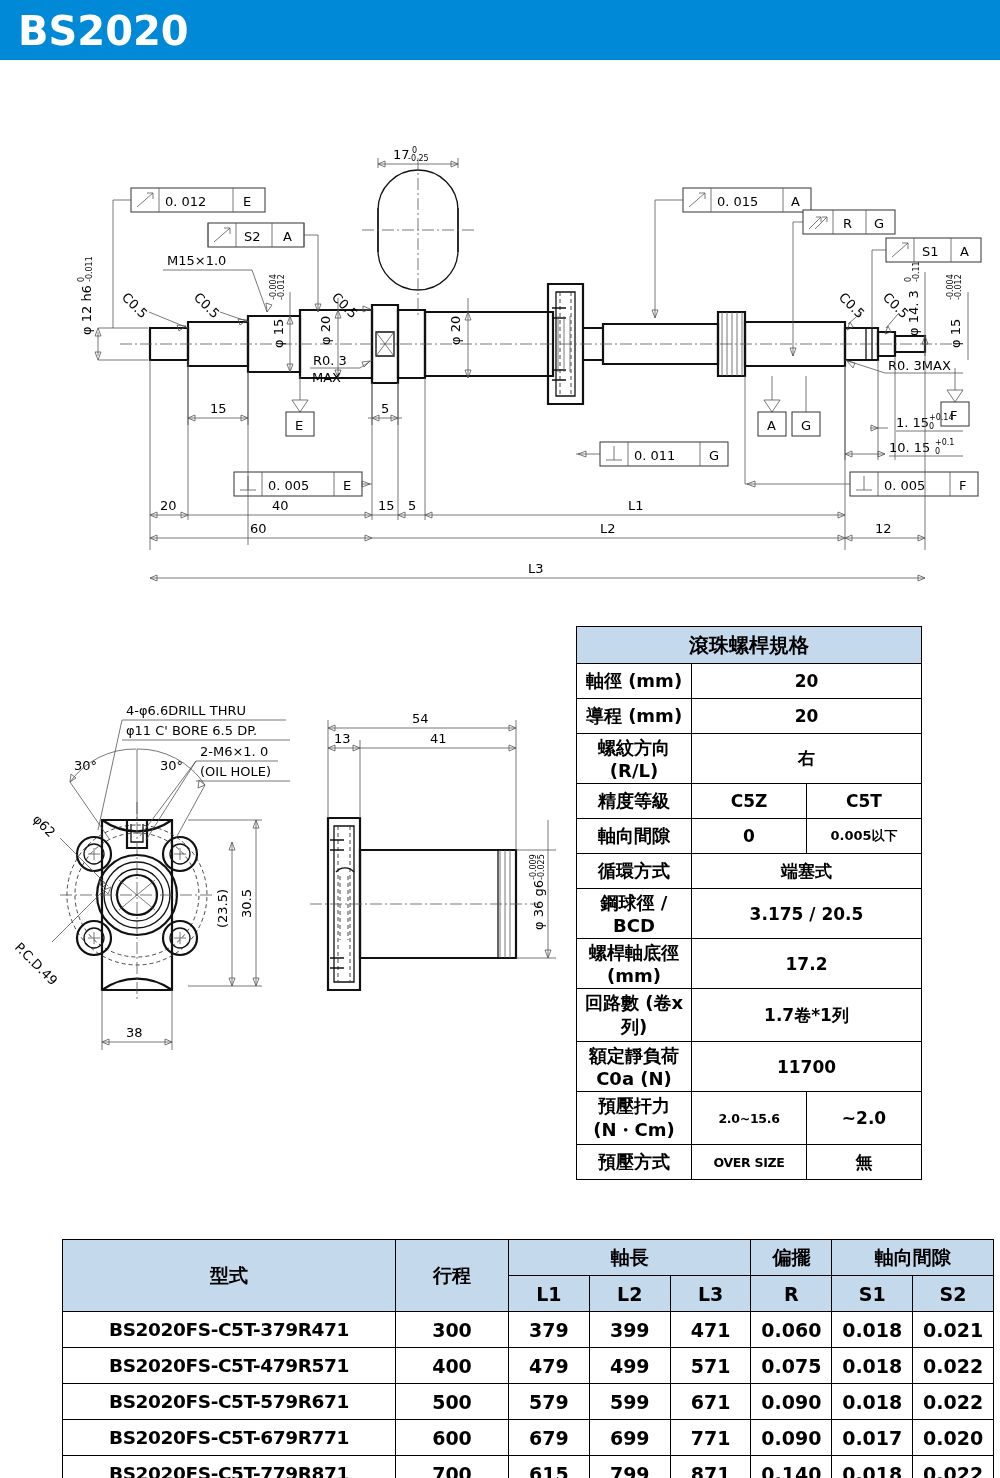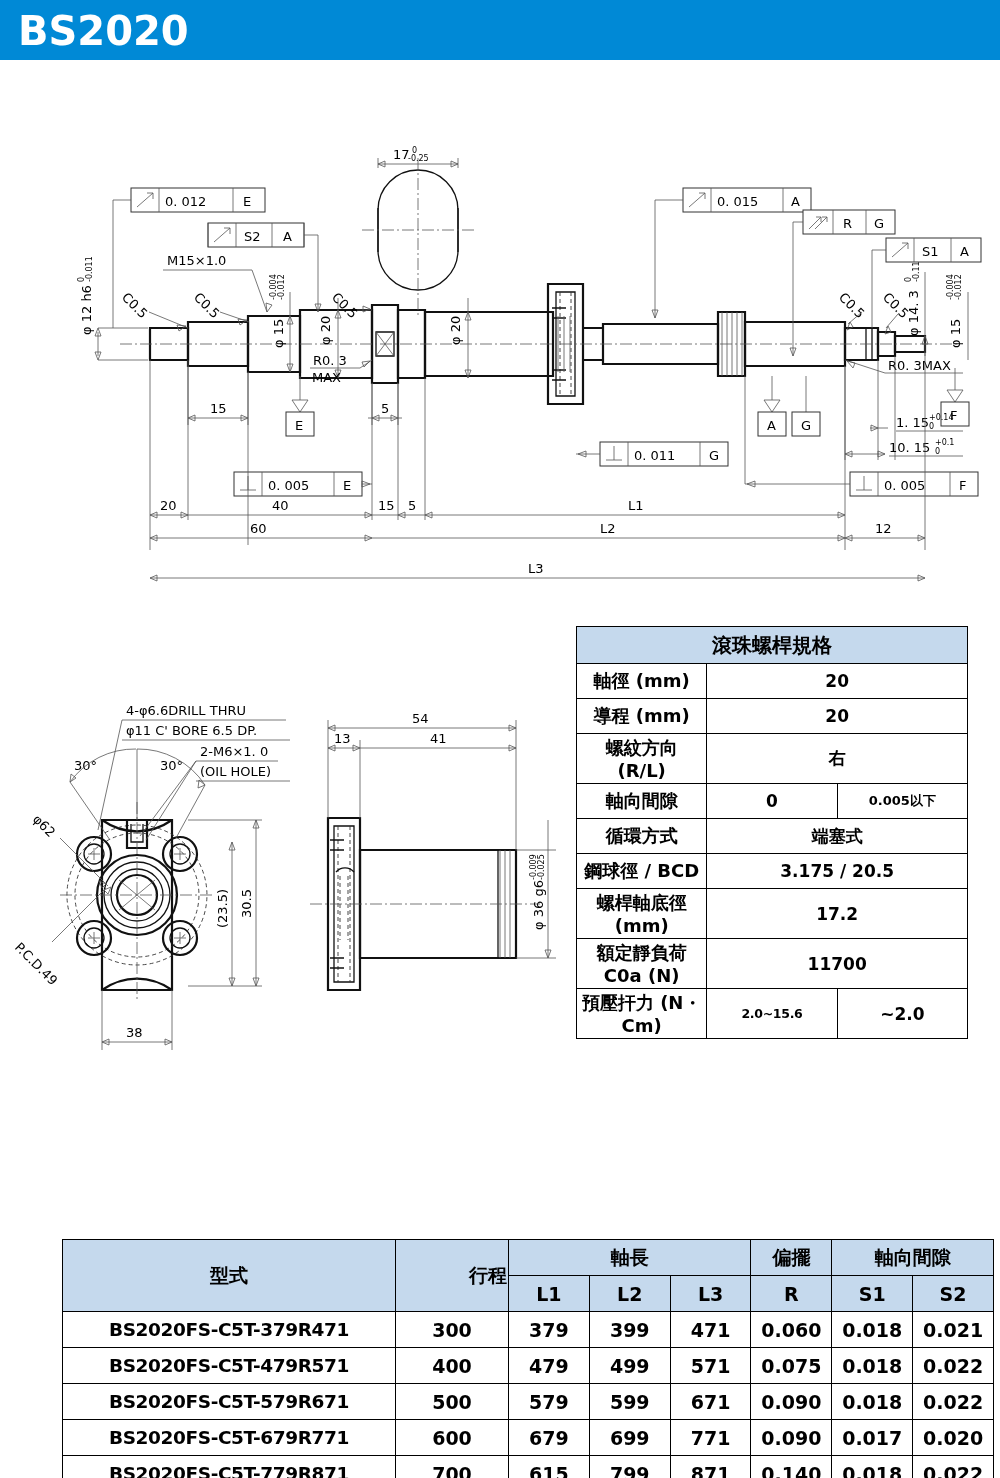--- a/index.html
+++ b/index.html
@@ -9,39 +9,39 @@
   
   .header{position:absolute;left:0;top:0;width:1000px;height:60px;background:#0089D6;}
   .header-title{position:absolute;left:18px;top:8px;font-size:40px;font-weight:bold;
                 color:#ffffff;letter-spacing:0px;font-family:"DejaVu Sans",sans-serif;}
 
   
   .drawing{position:absolute;left:0;top:60px;width:1000px;height:560px;}
   .drawing svg{display:block;}
 
   
-  .spec-table{position:absolute;left:576px;top:626px;width:392px;
+  .spec-table{position:absolute;left:576px;top:626px;width:346px;
               border-collapse:collapse;table-layout:fixed;}
   .spec-table td,.spec-table th{border:1.6px solid #000;text-align:center;
               font-size:17px;font-weight:bold;padding:2px 2px;height:30px;
               font-family:"DejaVu Sans",sans-serif;}
   .spec-table .title-row th{background:#C5D9ED;font-size:20px;height:32px;}
   .spec-table .lbl{width:200px;font-size:18px;margin-left:14px;}
   .spec-table .sm{font-size:13px;}
   .spec-table .xs{font-size:12.5px;letter-spacing:-0.3px;}
 
   
   .model-table{position:absolute;left:62px;top:1199px;width:932px;
                border-collapse:collapse;table-layout:fixed;margin-top:40px;}
   .model-table td,.model-table th{border:1.6px solid #000;text-align:center;
                font-size:19px;font-weight:bold;height:33px;
                font-family:"DejaVu Sans",sans-serif;}
   .model-table thead th{background:#C5D9ED;}
   .model-table .c-model{width:330px;}
-  .model-table .c-stroke{width:110px;text-align:right;}
+  .model-table .c-stroke{width:110px;}
   .model-table .c-l{width:72px;}
   .model-table .c-r{width:98px;}
   .model-table .c-s{width:84px;}
   .model-table td.model-name{font-size:18.5px;letter-spacing:-0.4px;}
 
   
   text{font-family:"DejaVu Sans",sans-serif;fill:#000;}
   .dim{font-size:13px;}
   .tol{font-size:8px;}
   .thin{stroke:#555;stroke-width:0.8;fill:none;}
@@ -542,44 +542,58 @@
       </tr>
       <tr>
         <td class="lbl">導程 (mm)</td>
         <td colspan="2">20</td>
       </tr>
       <tr>
         <td class="lbl">螺紋方向 (R/L)</td>
         <td colspan="2">右</td>
       </tr>
       <tr>
+        <td class="lbl">精度等級</td>
+        <td>C5Z</td>
+        <td>C5T</td>
+      </tr>
+      <tr>
         <td class="lbl">軸向間隙</td>
         <td>0</td>
         <td class="sm">0.005以下</td>
       </tr>
       <tr>
         <td class="lbl">循環方式</td>
         <td colspan="2">端塞式</td>
       </tr>
       <tr>
         <td class="lbl">鋼球徑 / BCD</td>
         <td colspan="2">3.175 / 20.5</td>
       </tr>
       <tr>
         <td class="lbl">螺桿軸底徑 (mm)</td>
         <td colspan="2">17.2</td>
       </tr>
       <tr>
+        <td class="lbl">回路數 (卷x列)</td>
+        <td colspan="2">1.7卷*1列</td>
+      </tr>
+      <tr>
         <td class="lbl">額定靜負荷C0a  (N)</td>
         <td colspan="2">11700</td>
       </tr>
       <tr>
         <td class="lbl">預壓扞力  (N・Cm)</td>
         <td class="xs">2.0~15.6</td>
         <td>~2.0</td>
+      </tr>
+      <tr>
+        <td class="lbl">預壓方式</td>
+        <td class="xs">OVER SIZE</td>
+        <td>無</td>
       </tr>
     </tbody>
 </table>
 
 <table class="model-table">
   <thead>
     <tr>
       <th class="c-model" rowspan="2">型式</th>
       <th class="c-stroke" rowspan="2">行程</th>
       <th colspan="3">軸長</th>

